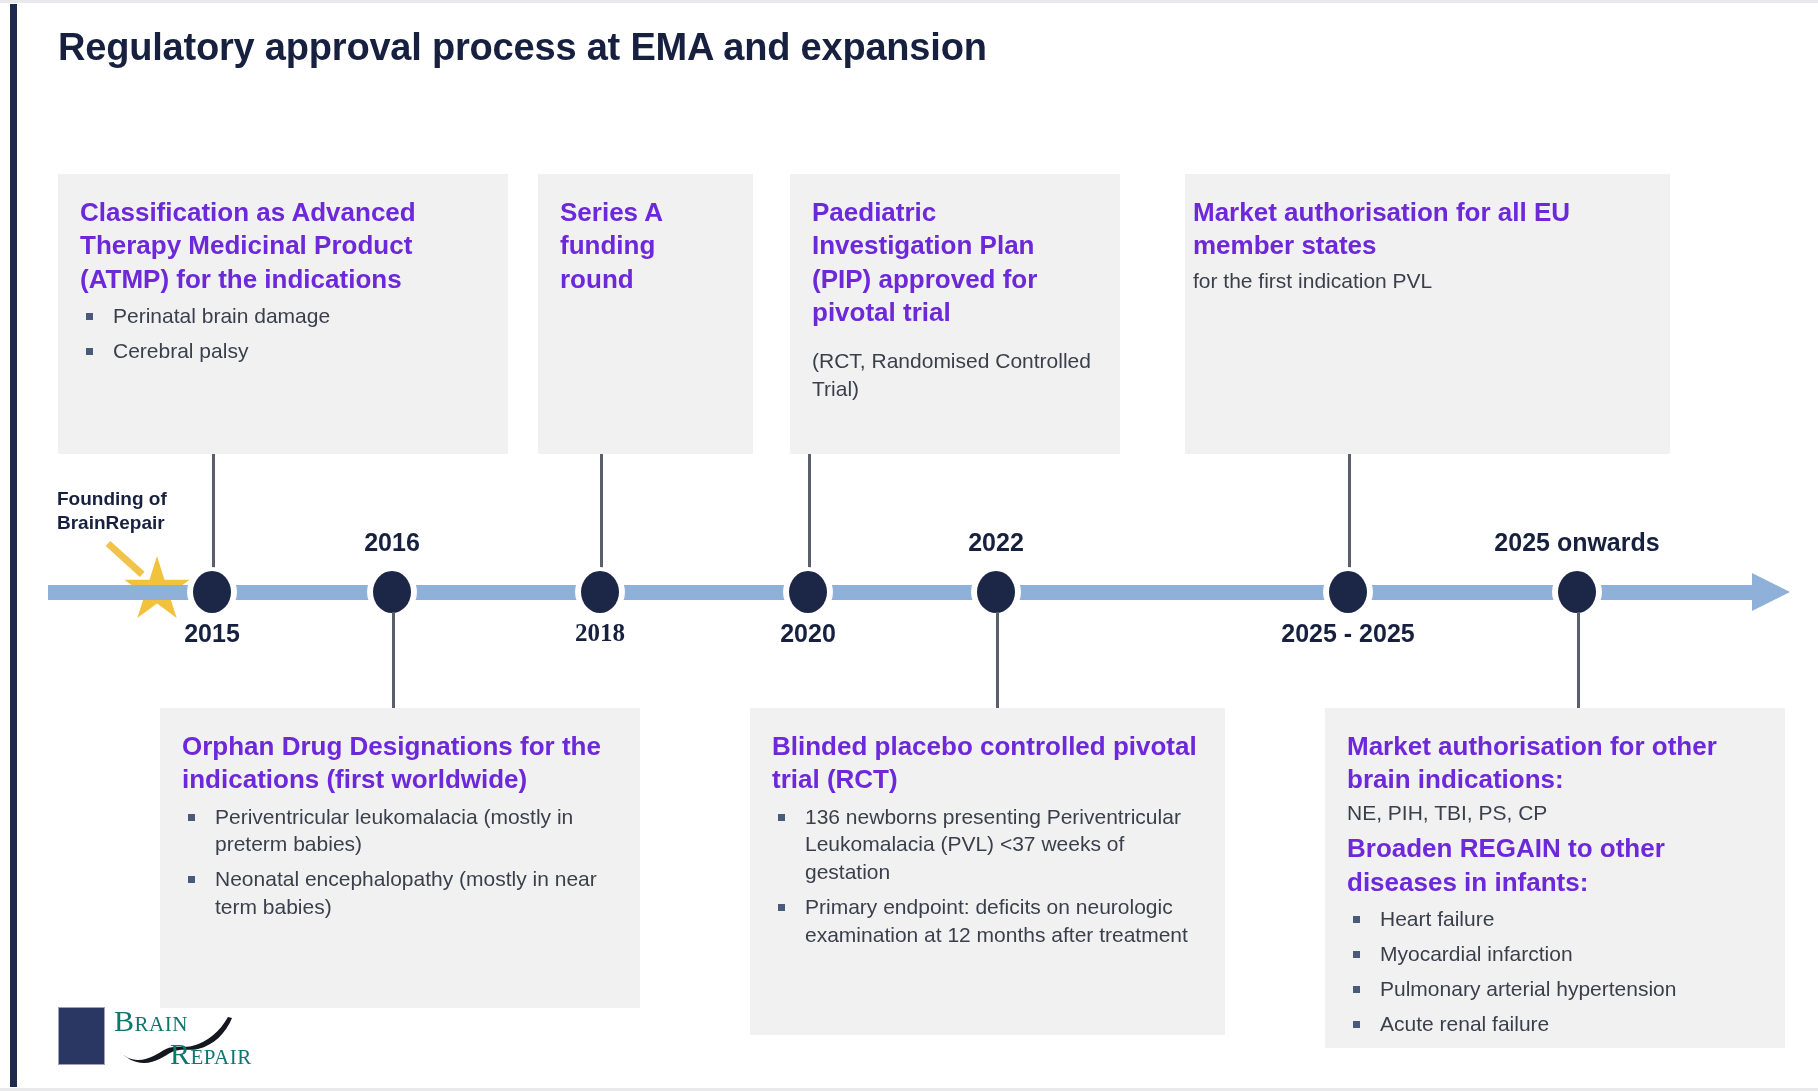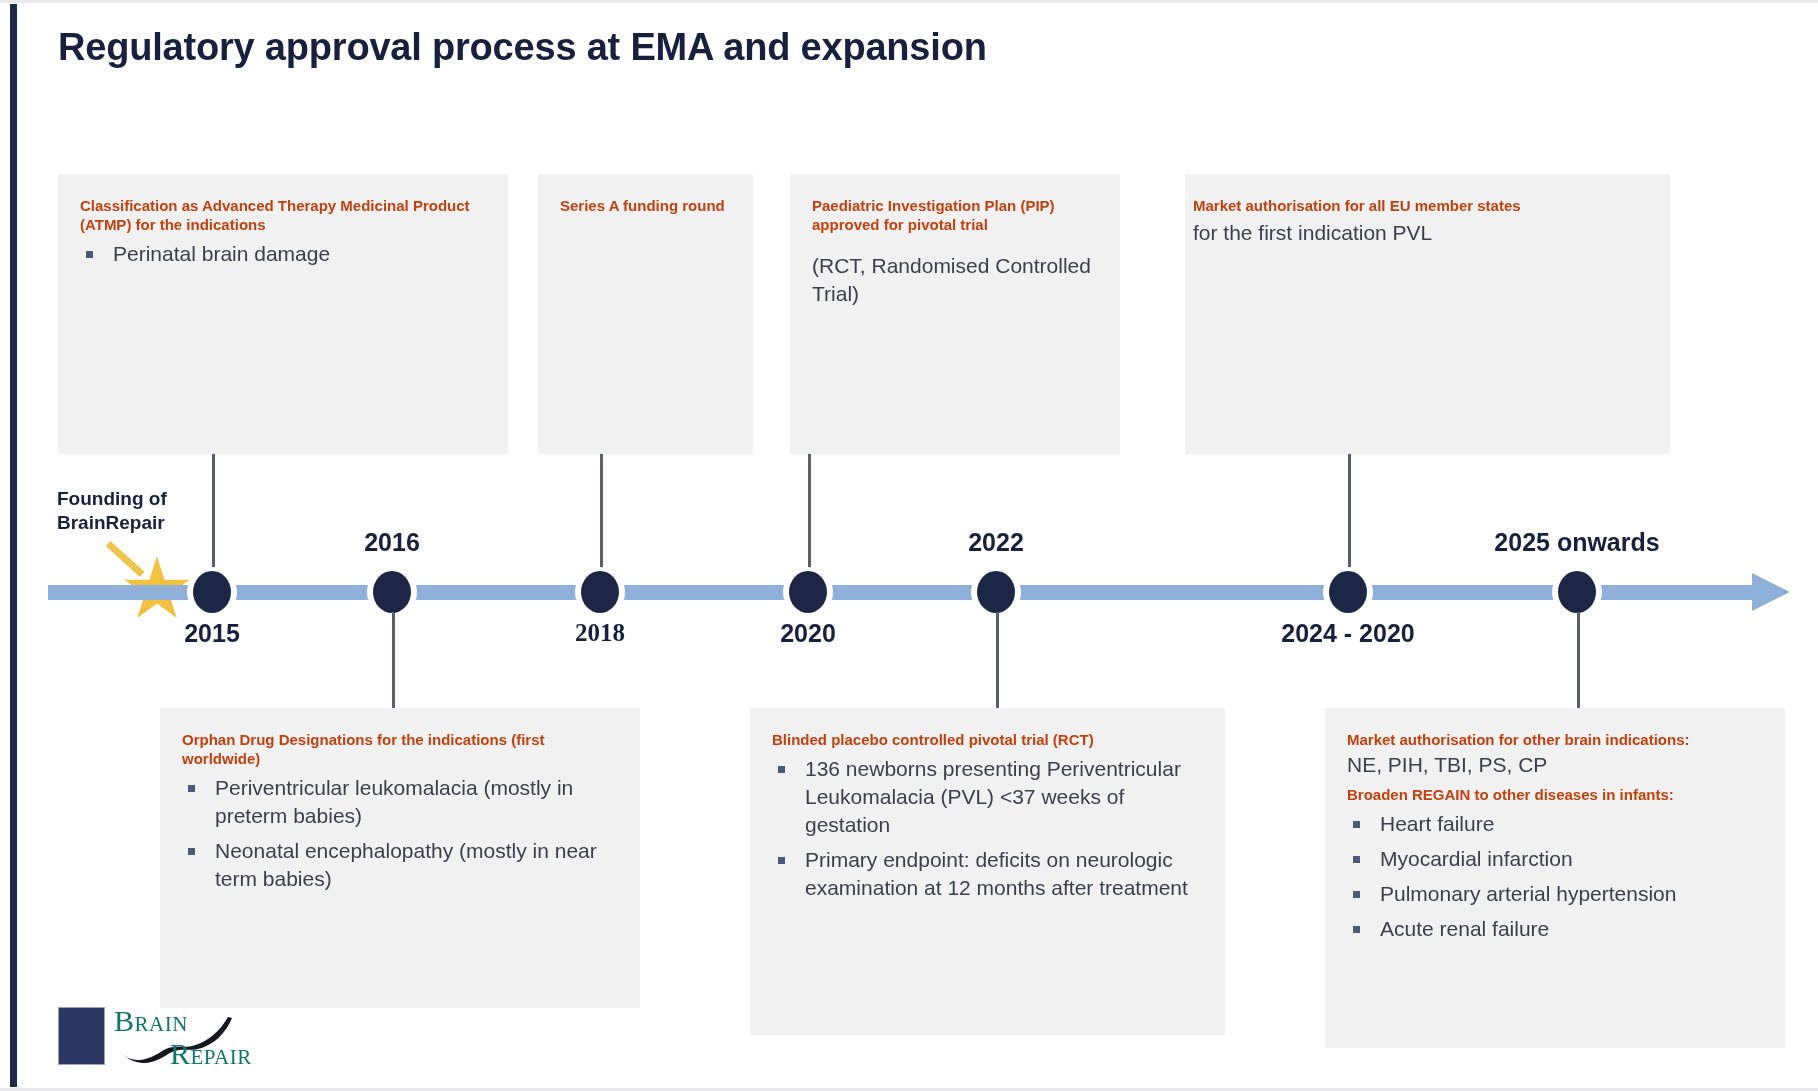--- a/index.html
+++ b/index.html
@@ -48,23 +48,23 @@
 
   
   .card {
     position: absolute;
     background: #f1f1f1;
     box-sizing: border-box;
     padding: 22px 20px 18px 22px;
     color: #2b2f3a;
   }
   .card .hd {
-    font-size: 15px;
+    font-size: 26px;
     font-weight: bold;
-    color: #c2410c;
+    color: #6d28d9;
     line-height: 1.28;
     margin: 0 0 2px 0;
   }
   .card .sub {
     font-size: 21px;
     font-weight: normal;
     color: #3a3f4b;
     line-height: 1.33;
     margin: 4px 0 0 0;
   }
@@ -199,20 +199,21 @@
   <div class="edge-top"></div>
   <div class="edge-bottom"></div>
   <div class="left-accent"></div>
 
   <div class="title">Regulatory approval process at EMA and expansion</div>
 
   <div class="card" style="left:58px; top:174px; width:450px; height:280px;">
     <div class="hd">Classification as Advanced Therapy Medicinal Product (ATMP) for the indications</div>
     <ul>
       <li>Perinatal brain damage</li>
+      <li>Cerebral palsy</li>
     </ul>
   </div>
 
   <div class="card" style="left:790px; top:174px; width:330px; height:280px;">
     <div class="hd">Paediatric Investigation Plan (PIP) approved for pivotal trial</div>
     <div class="sub" style="margin-top:18px;">(RCT, Randomised Controlled Trial)</div>
   </div>
 
   <div class="card" style="left:538px; top:174px; width:215px; height:280px;">
     <div class="hd" style="max-width:170px;">Series A funding round</div>
@@ -251,21 +252,21 @@
   <div class="node-ring" style="left:1348px;"></div>
   <div class="node" style="left:1348px;"></div>
   <div class="node-ring" style="left:1577px;"></div>
   <div class="node" style="left:1577px;"></div>
 
   <div class="year" style="left:212px; top:619px;">2015</div>
   <div class="year" style="left:392px; top:528px;">2016</div>
   <div class="year" style="left:600px; top:619px;font-family:Liberation Serif, serif;">2018</div>
   <div class="year" style="left:808px; top:619px;">2020</div>
   <div class="year" style="left:996px; top:528px;">2022</div>
-  <div class="year" style="left:1348px; top:619px;">2024 - 2020</div>
+  <div class="year" style="left:1348px; top:619px;">2025 - 2025</div>
   <div class="year" style="left:1577px; top:528px;">2025 onwards</div>
 
   <div class="stem" style="left:392px; top:612px; height:98px;"></div>
   <div class="stem" style="left:996px; top:612px; height:98px;"></div>
   <div class="stem" style="left:1577px; top:612px; height:98px;"></div>
 
   <div class="card" style="left:160px; top:708px; width:480px; height:300px;">
     <div class="hd">Orphan Drug Designations for the indications (first worldwide)</div>
     <ul>
       <li>Periventricular leukomalacia (mostly in preterm babies)</li>

